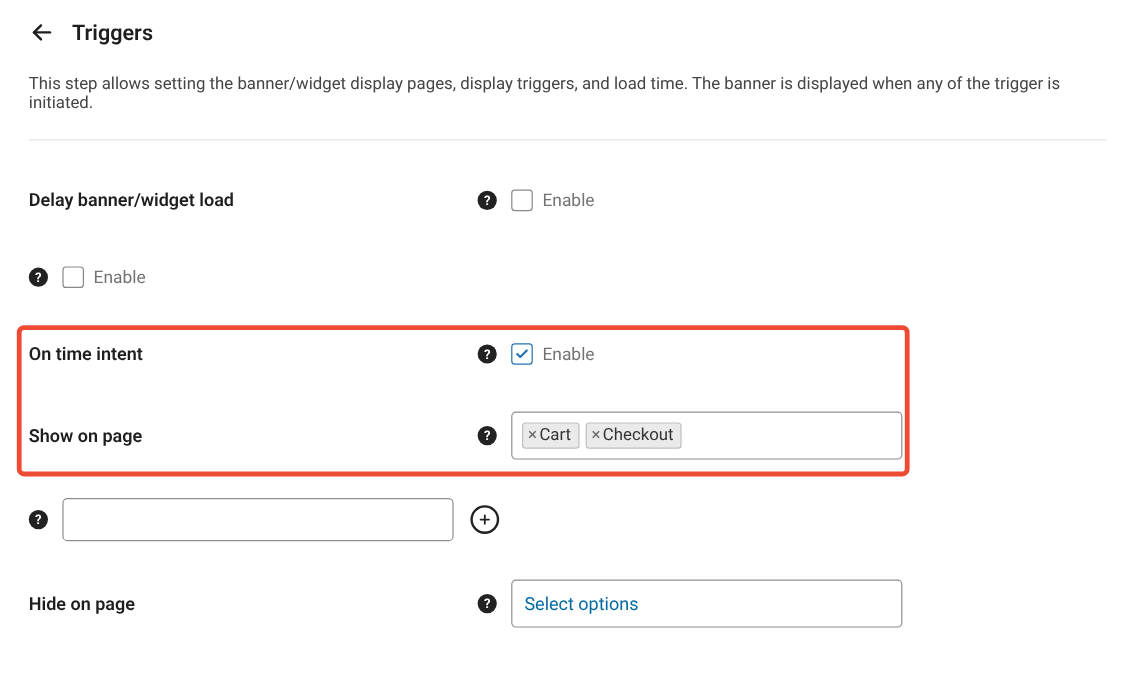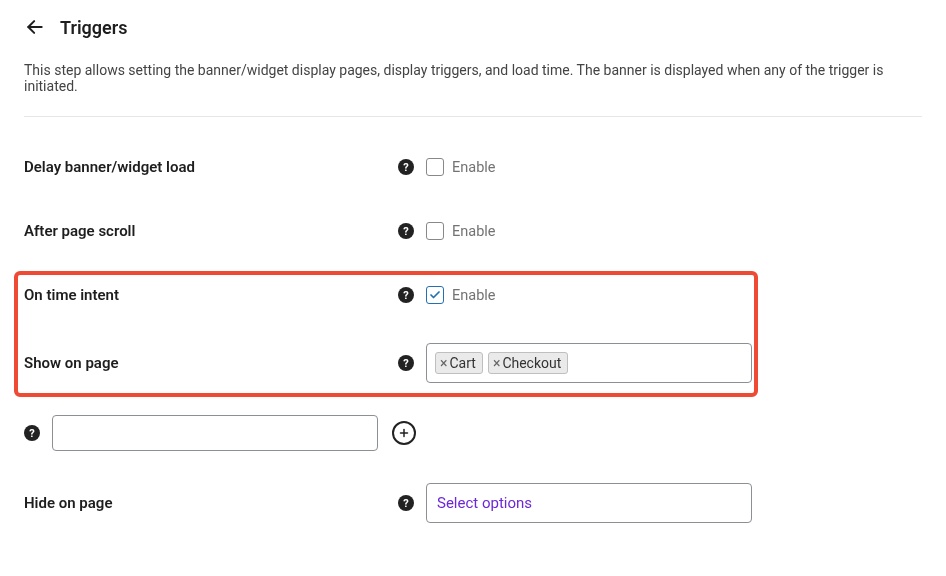--- a/index.html
+++ b/index.html
@@ -146,21 +146,21 @@
       color: #333;
     }
     .tag-remove {
       color: #666;
       margin-right: 2px;
       font-size: 14px;
       cursor: pointer;
       line-height: 1;
     }
     .placeholder {
-      color: #6d28d9;
+      color: #0369a1;
       font-size: 15px;
       padding-left: 2px;
     }
     .text-input {
       width: 326px;
       height: 36px;
       border: 1px solid #8c8f94;
       border-radius: 4px;
       padding: 6px 10px;
       font-size: 15px;
@@ -225,23 +225,20 @@
     </div>
     <div class="control-wrap">
       <span class="checkbox">
         
       </span>
       <span class="checkbox-label">Enable</span>
     </div>
   </div>
 
   <div class="form-row">
-    <div class="label-wrap">
-      <span class="label-text">After page scroll</span>
-    </div>
     <div class="help-cell">
       <span class="help-icon">?</span>
     </div>
     <div class="control-wrap">
       <span class="checkbox">
         
       </span>
       <span class="checkbox-label">Enable</span>
     </div>
   </div>

